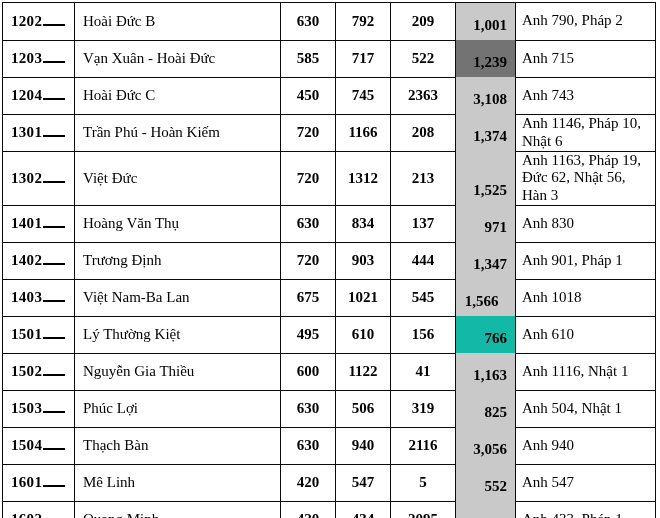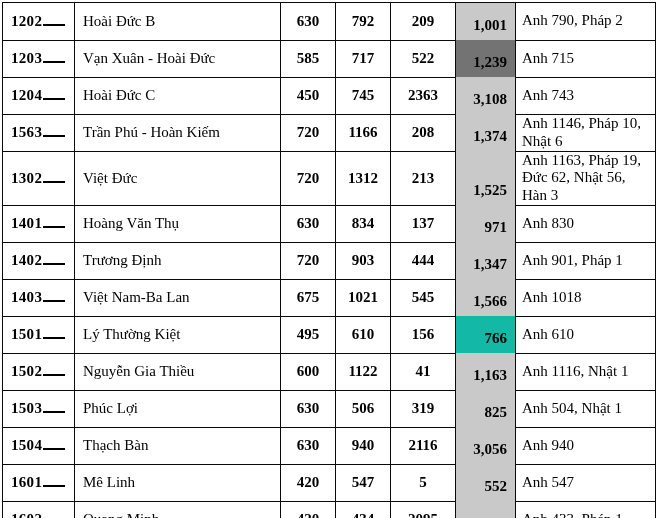--- a/index.html
+++ b/index.html
@@ -82,21 +82,21 @@
       <tr>
     <td class="c-code"><span class="code-text">1204</span><span class="code-underline"></span></td>
     <td class="c-name">Hoài Đức C</td>
     <td class="c-num">450</td>
     <td class="c-num">745</td>
     <td class="c-num">2363</td>
     <td class="c-total" style="background: rgb(201, 201, 201);">3,108</td>
     <td class="c-langs">Anh 743</td>
   </tr>
       <tr>
-    <td class="c-code"><span class="code-text">1563</span><span class="code-underline"></span></td>
+    <td class="c-code"><span class="code-text">1301</span><span class="code-underline"></span></td>
     <td class="c-name">Trần Phú - Hoàn Kiếm</td>
     <td class="c-num">720</td>
     <td class="c-num">1166</td>
     <td class="c-num">208</td>
     <td class="c-total" style="background: rgb(201, 201, 201);">1,374</td>
     <td class="c-langs">Anh 1146, Pháp 10, Nhật 6</td>
   </tr>
       <tr>
     <td class="c-code"><span class="code-text">1302</span><span class="code-underline"></span></td>
     <td class="c-name">Việt Đức</td>
@@ -123,21 +123,21 @@
     <td class="c-num">444</td>
     <td class="c-total" style="background: rgb(201, 201, 201);">1,347</td>
     <td class="c-langs">Anh 901, Pháp 1</td>
   </tr>
       <tr>
     <td class="c-code"><span class="code-text">1403</span><span class="code-underline"></span></td>
     <td class="c-name">Việt Nam-Ba Lan</td>
     <td class="c-num">675</td>
     <td class="c-num">1021</td>
     <td class="c-num">545</td>
-    <td class="c-total" style="background: rgb(201, 201, 201);">1,566</td>
+    <td class="c-total" style="background: rgb(201, 201, 201); text-align: center;">1,566</td>
     <td class="c-langs">Anh 1018</td>
   </tr>
       <tr>
     <td class="c-code"><span class="code-text">1501</span><span class="code-underline"></span></td>
     <td class="c-name">Lý Thường Kiệt</td>
     <td class="c-num">495</td>
     <td class="c-num">610</td>
     <td class="c-num">156</td>
     <td class="c-total" style="background: #14b8a6;">766</td>
     <td class="c-langs">Anh 610</td>

